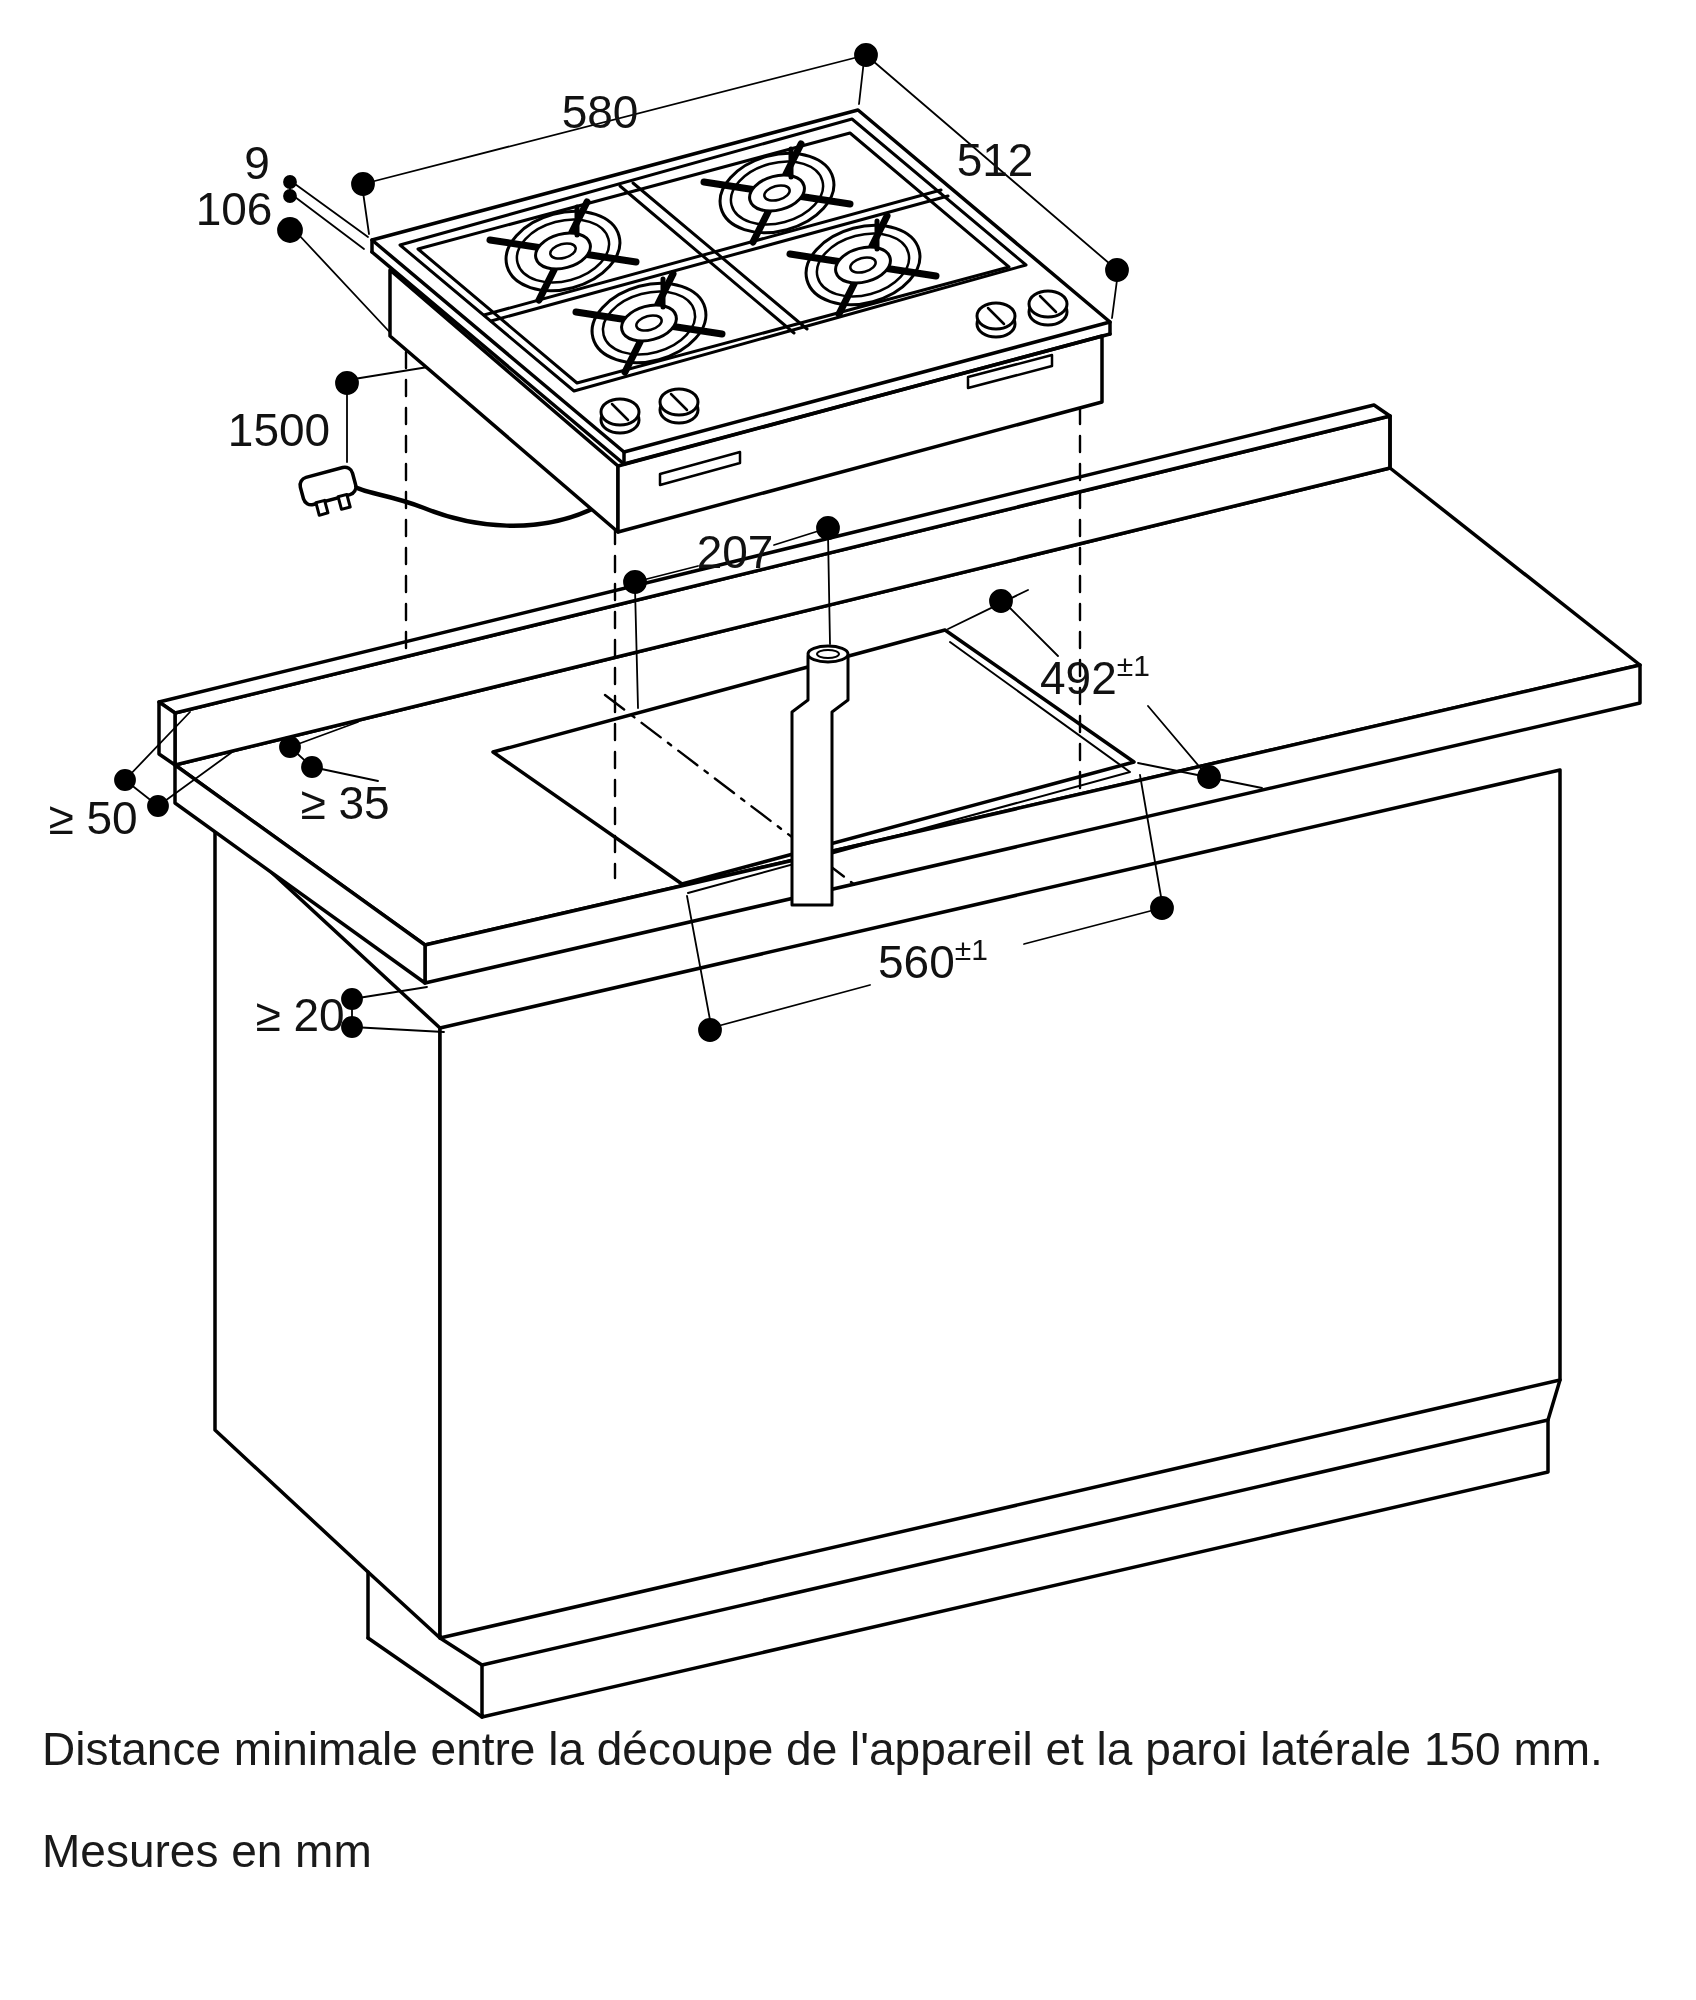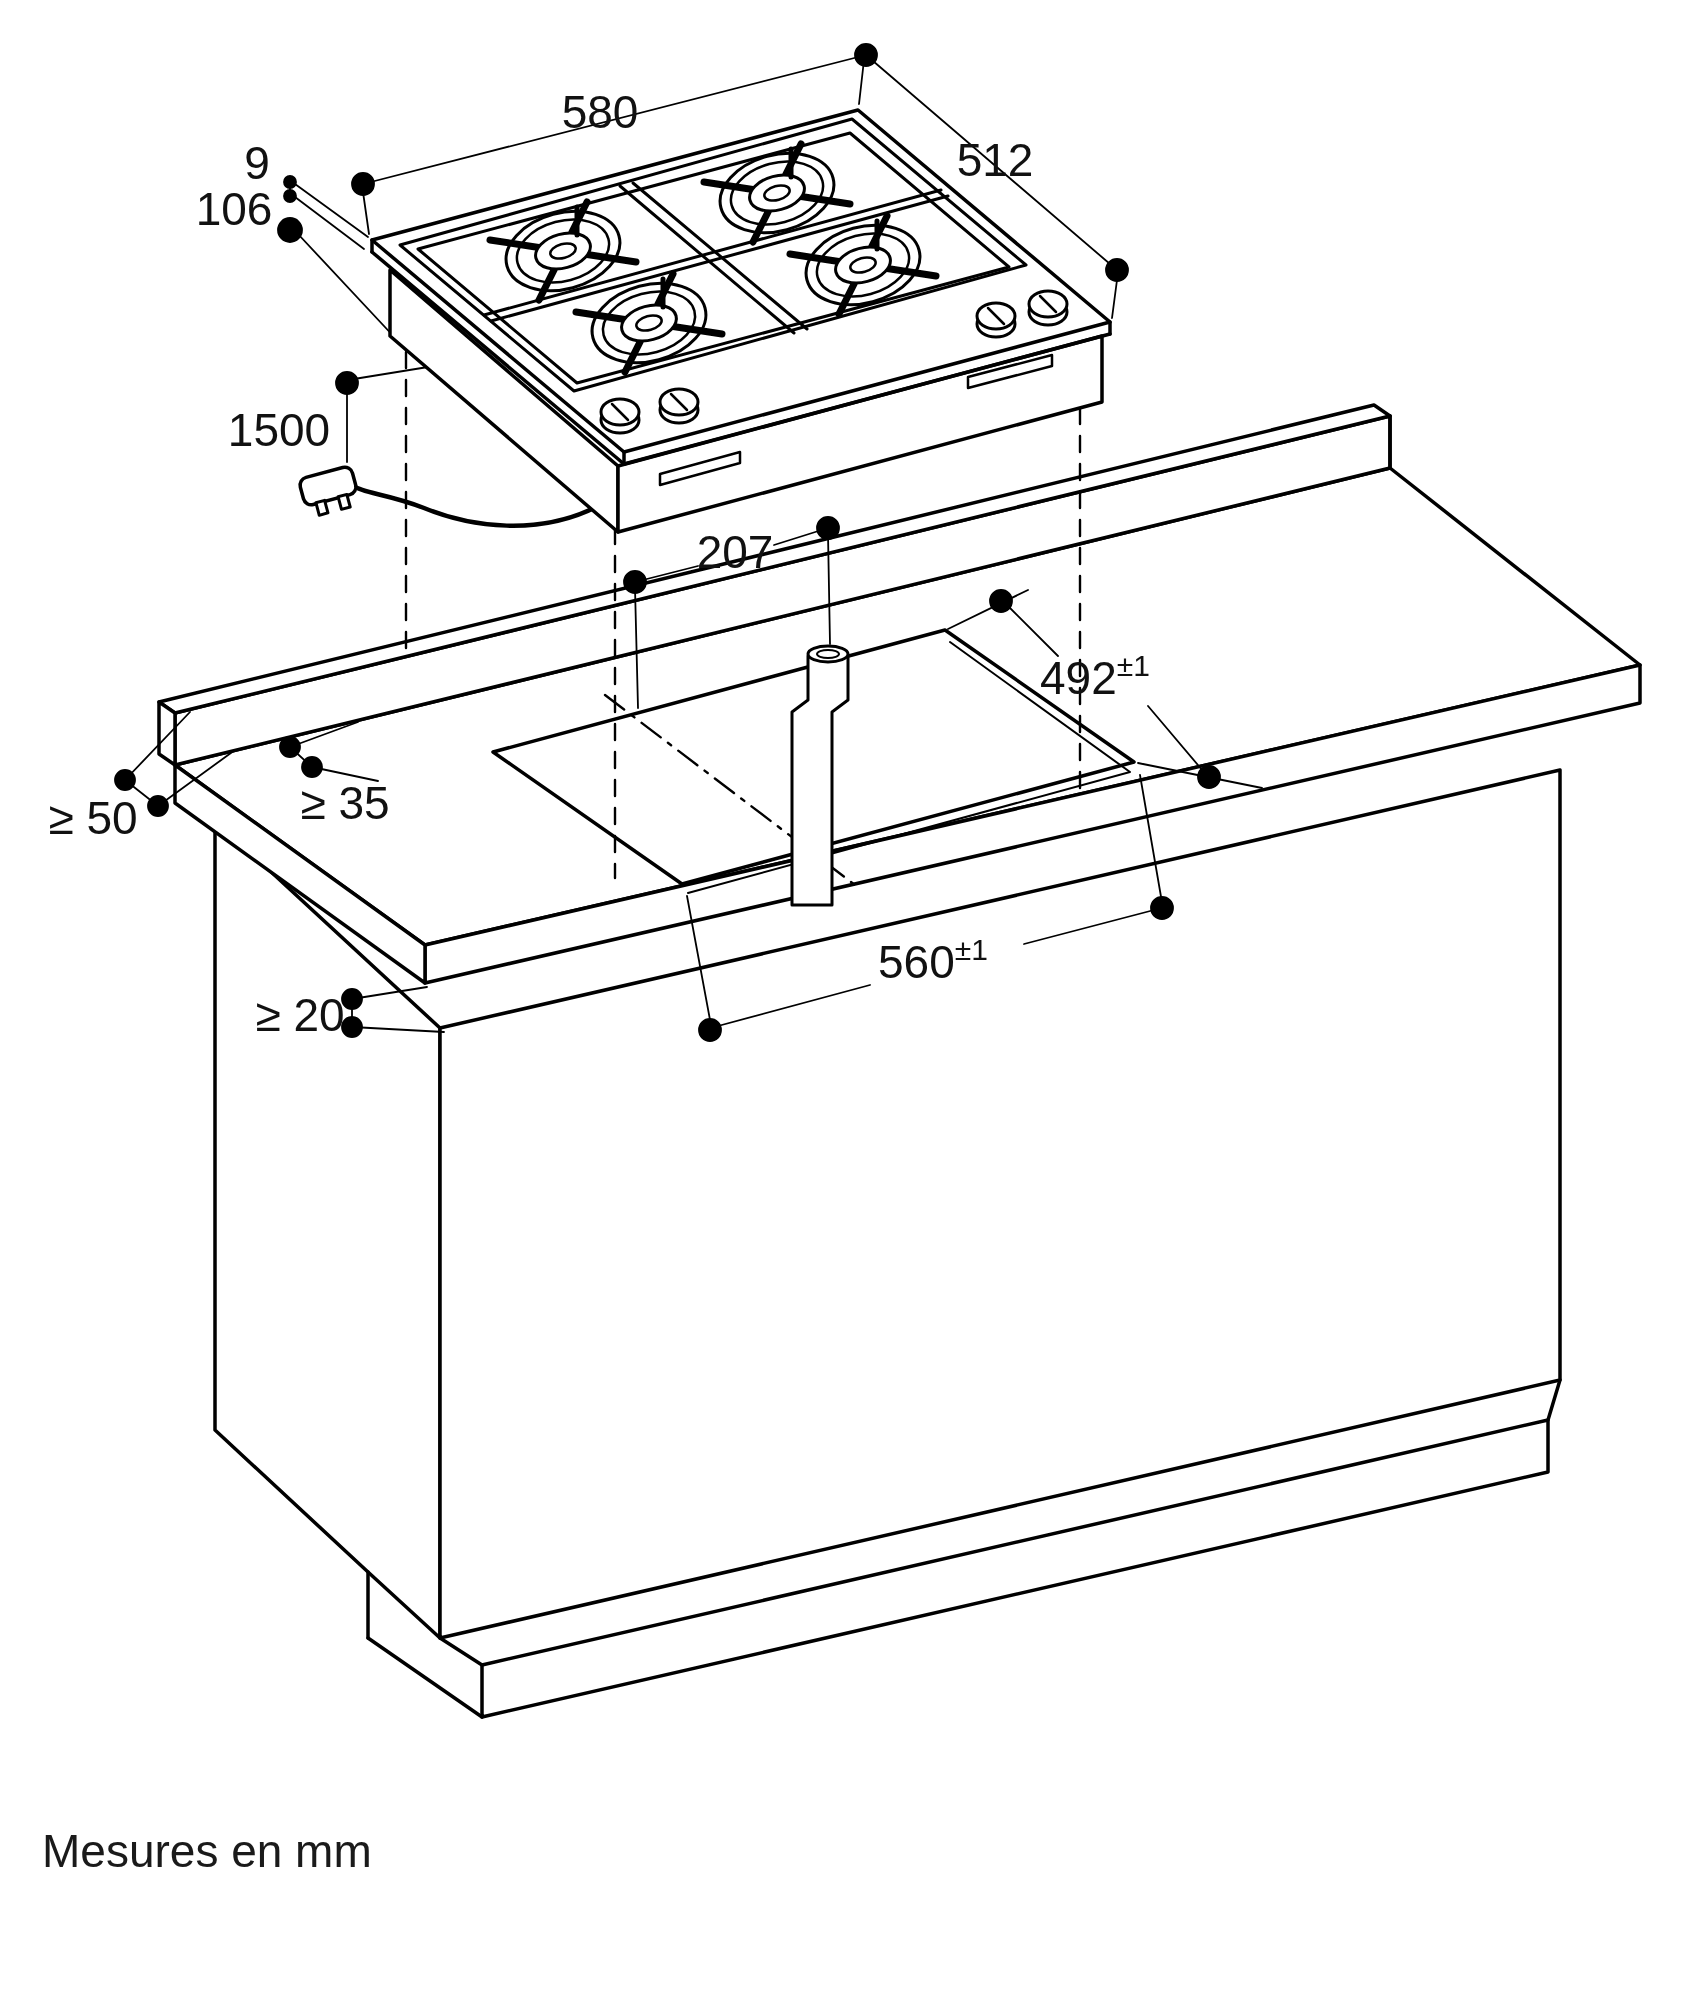--- a/index.html
+++ b/index.html
@@ -277,15 +277,16 @@
       <text class="dim-label" x="735" y="568" text-anchor="middle"><tspan>207</tspan></text>
       <text class="dim-label" x="1040" y="694"><tspan>492</tspan><tspan dy="-18" font-size="30">±1</tspan></text>
       <text class="dim-label" x="878" y="978"><tspan>560</tspan><tspan dy="-18" font-size="30">±1</tspan></text>
       <text class="dim-label" x="93" y="834" text-anchor="middle"><tspan>≥ 50</tspan></text>
       <text class="dim-label" x="345" y="819" text-anchor="middle"><tspan>≥ 35</tspan></text>
       <text class="dim-label" x="300" y="1031" text-anchor="middle"><tspan>≥ 20</tspan></text>
     </g>
   </g>
 </svg>
 
+<div id="caption1" class="caption">Distance minimale entre la découpe de l'appareil et la paroi latérale 150 mm.</div>
 <div id="caption2" class="caption">Mesures en mm</div>
 
 </div>
 
 </body></html>

